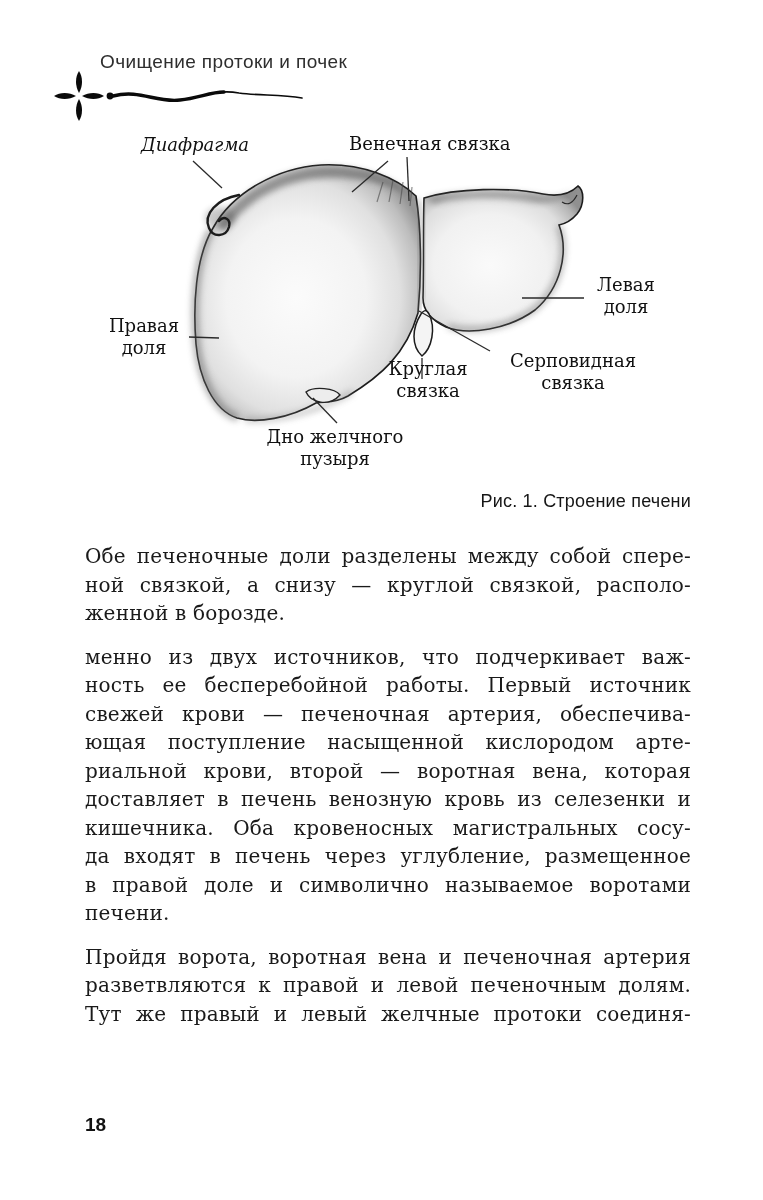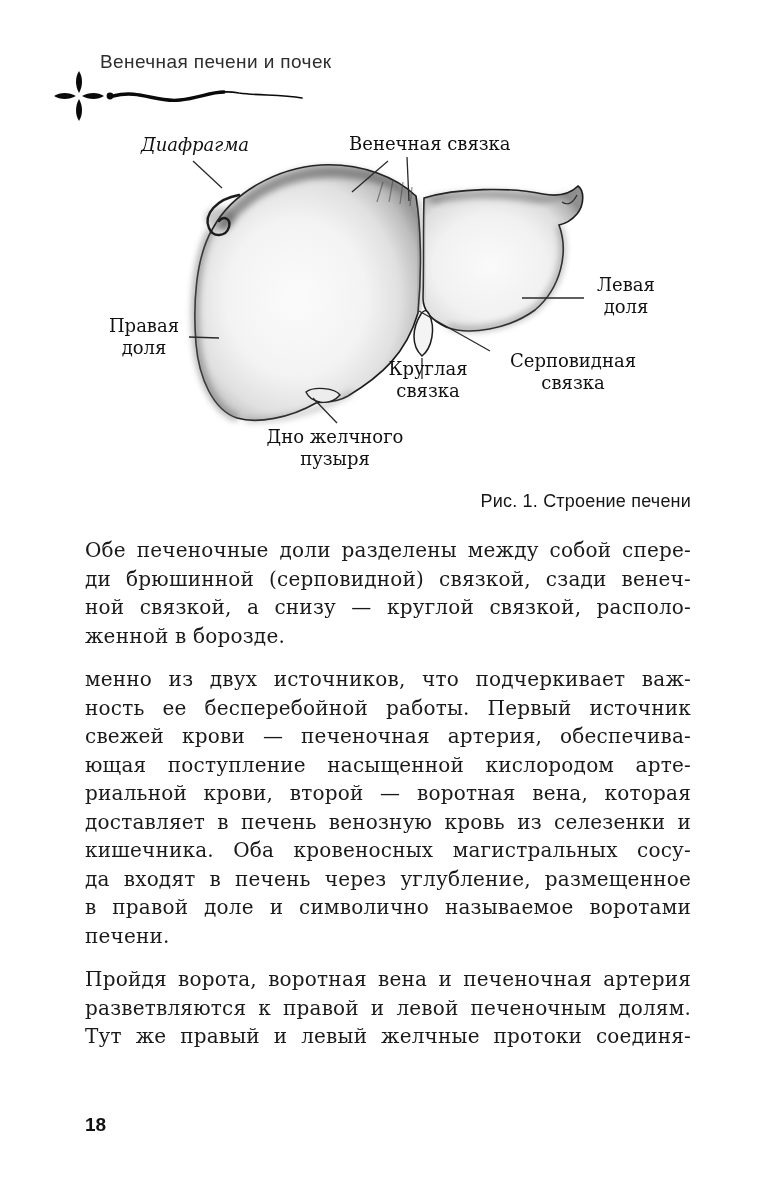--- a/index.html
+++ b/index.html
@@ -29,38 +29,38 @@
   .lbl-gallbladder{left:180px;top:296px;width:140px;}
   .caption{
     position:absolute;left:85px;top:491px;width:606px;
     font-family:"Liberation Sans", sans-serif;font-size:18px;color:#161616;
     text-align:right;letter-spacing:.2px;
   }
   .bodytext{
     position:absolute;left:85px;top:536px;width:606px;
     font-size:20px;letter-spacing:.2px;
   }
-  .para{margin:0 0 15px 0;}
+  .para{margin:6px 0 15px 0;}
   .tline{
     line-height:28.5px;white-space:nowrap;
     text-align:justify;text-align-last:justify;
   }
   .tline.tlast{text-align-last:left;}
   .pagenum{
     position:absolute;left:85px;top:1114px;
     font-family:"Liberation Sans", sans-serif;font-weight:bold;
     font-size:19px;color:#111;
   }
 </style>
 </head>
 <body>
 
 <div class="page">
 
-  <div class="running-head">Венечная печени и почек</div>
+  <div class="running-head">Очищение протоки и почек</div>
 
   <svg class="flourish" width="258" height="52" viewBox="0 0 258 52" aria-hidden="true">
     <g fill="#0a0a0a">
       <path d="M27 23 C23 16 23 7 27 1 C31 7 31 16 27 23 Z"></path>
       <path d="M27 29 C23 36 23 45 27 51 C31 45 31 36 27 29 Z"></path>
       <path d="M24 26 C17 22 8 22 2 26 C8 30 17 30 24 26 Z"></path>
       <path d="M30 26 C37 22 46 22 52 26 C46 30 37 30 30 26 Z"></path>
       <circle cx="58" cy="26" r="3.4"></circle>
     </g>
     <circle cx="27" cy="26" r="1.8" fill="#ffffff"></circle>
@@ -144,21 +144,20 @@
     <div class="fig-label lbl-falciform">Серповидная связка</div>
     <div class="fig-label lbl-round">Круглая связка</div>
     <div class="fig-label lbl-gallbladder">Дно желчного пузыря</div>
   </div>
 
   <div class="caption">Рис. 1. Строение печени</div>
 
   <div class="bodytext">
     <div class="para">
         <div class="tline">Обе печеночные доли разделены между собой спере-</div>
-        <div class="tline">ди брюшинной (серповидной) связкой, сзади венеч-</div>
         <div class="tline">ной связкой, а снизу — круглой связкой, располо-</div>
         <div class="tline tlast">женной в борозде.</div>
       </div>
     <div class="para">
         <div class="tline">менно из двух источников, что подчеркивает важ-</div>
         <div class="tline">ность ее бесперебойной работы. Первый источник</div>
         <div class="tline">свежей крови — печеночная артерия, обеспечива-</div>
         <div class="tline">ющая поступление насыщенной кислородом арте-</div>
         <div class="tline">риальной крови, второй — воротная вена, которая</div>
         <div class="tline">доставляет в печень венозную кровь из селезенки и</div>

